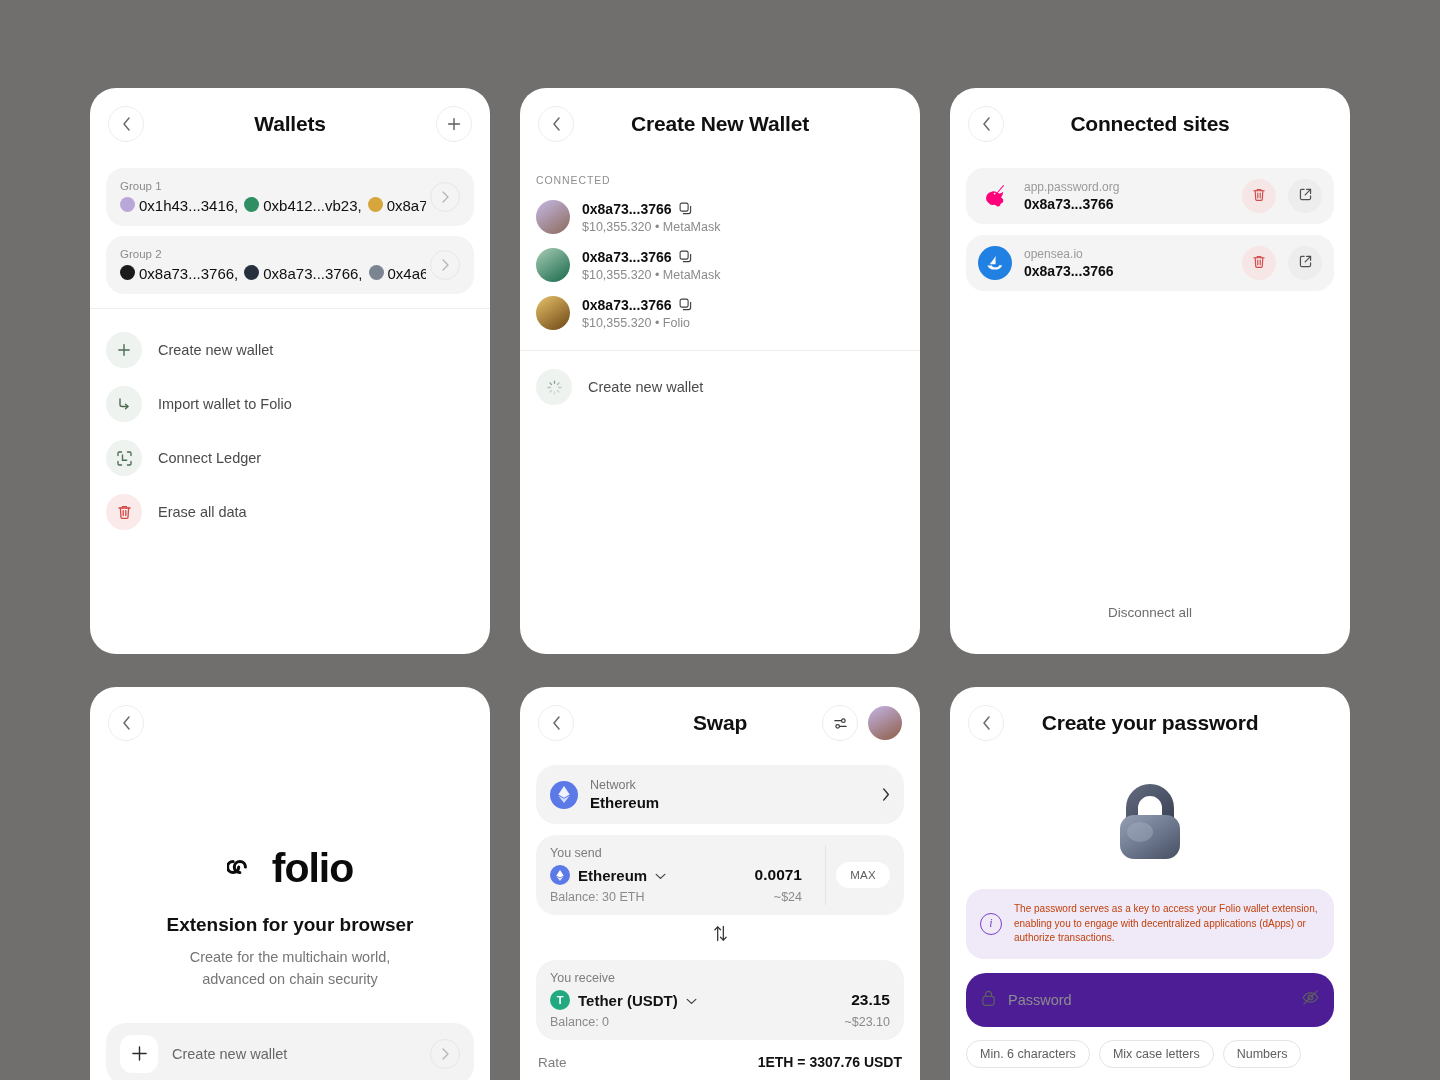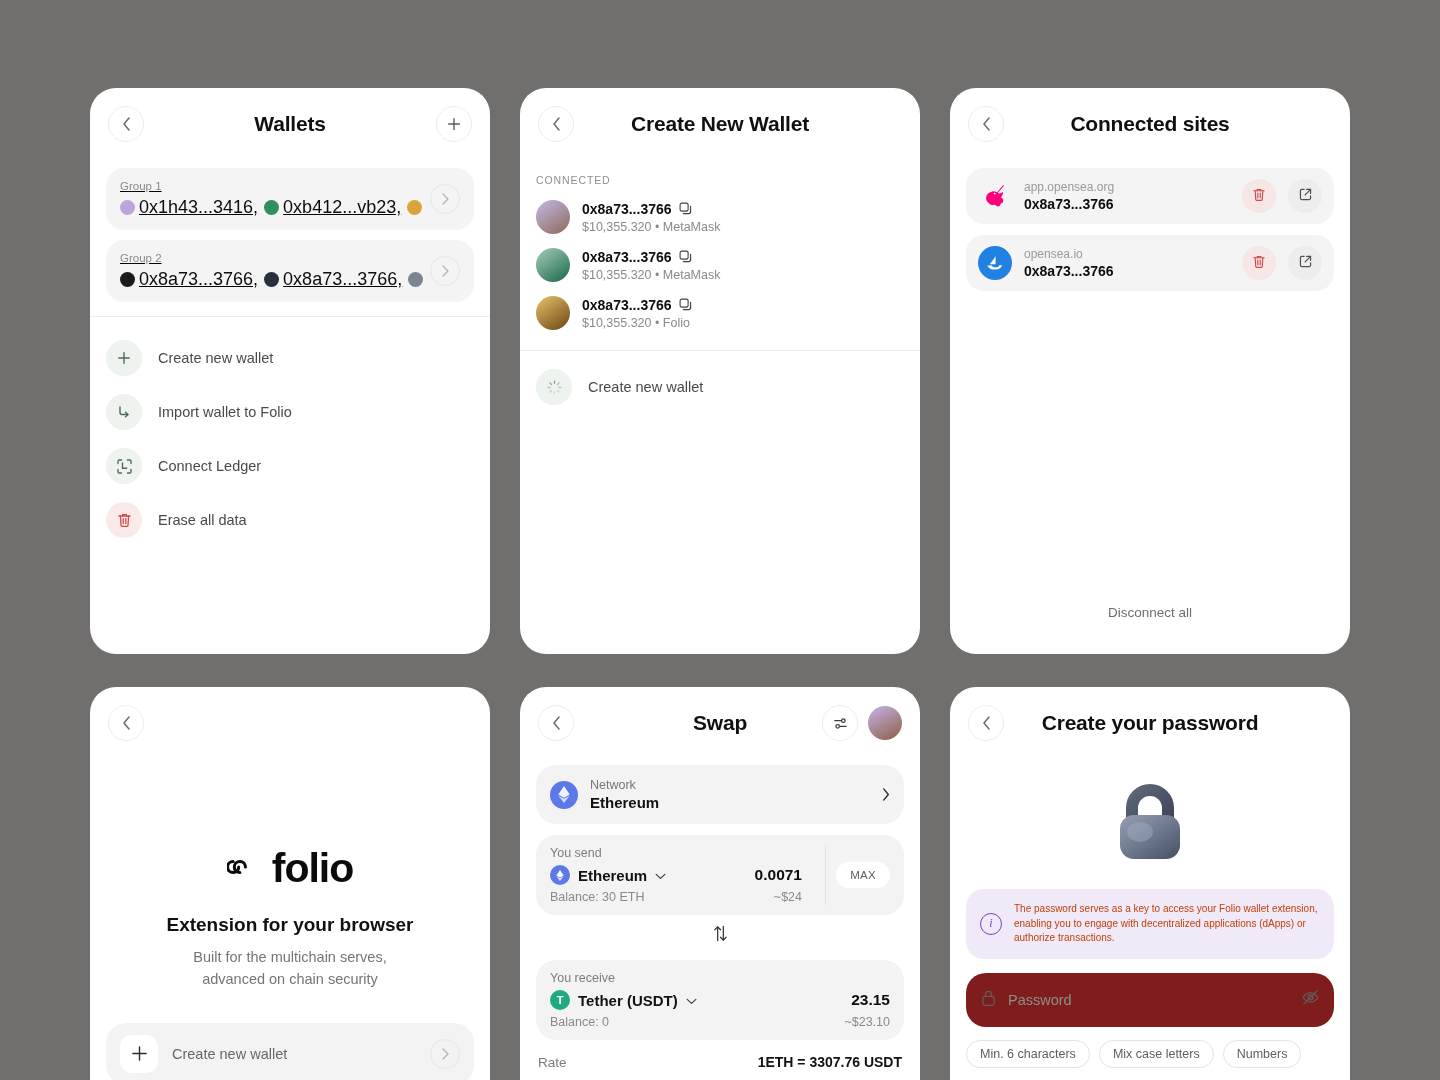--- a/index.html
+++ b/index.html
@@ -43,27 +43,27 @@
     font-size: 21px; font-weight: 700; color: #101010; letter-spacing: -0.2px;
     pointer-events: none;
   }
   .hdr-right { margin-left: auto; display: flex; align-items: center; gap: 10px; z-index: 2;}
 
   
   .grp-list { padding: 8px 16px 0 16px; }
   .grp-row {
     background: #f4f4f4; border-radius: 18px;
     padding: 12px 14px; margin-bottom: 10px;
-    display: flex; align-items: center; gap: 4px; text-decoration: underline;
+    display: flex; align-items: center; gap: 4px;
   }
   .grp-main { flex: 1 1 auto; min-width: 0; }
   .grp-label { font-size: 11.5px; color: #8b8b8b; margin-bottom: 5px; }
   .grp-accounts {
-    font-size: 18px; color: #0e0e0e; white-space: nowrap; overflow: hidden;
-    display: flex; align-items: center; gap: 0px;
+    font-size: 15px; color: #0e0e0e; white-space: nowrap; overflow: hidden;
+    display: flex; align-items: flex-start; gap: 0px;
   }
   .ava { width: 15px; height: 15px; border-radius: 50%; flex: 0 0 auto; margin-right: 4px; }
   .acct-txt { margin-right: 6px; }
   .chev-circ {
     width: 30px; height: 30px; border-radius: 50%;
     border: 1px solid #e6e6e6; display:flex; align-items:center; justify-content:center;
     color:#a9a9a9; flex:0 0 auto;
   }
   .divider { height: 1px; background: #ededed; margin: 14px 0 0 0; }
   .menu { padding: 14px 16px 0 16px; }
@@ -143,21 +143,21 @@
   .rate-row { display:flex; align-items:center; margin-top:14px; padding: 0 2px;}
   .rate-lab { font-size:13.5px; color:#7c7c7c;}
   .rate-val { margin-left:auto; font-size:14px; font-weight:700; color:#121212;text-align:center;}
 
   
   .pw-body { padding: 0 16px; }
   .lock-wrap { display:flex; justify-content:center; margin-top: 16px; }
   .info-box { margin-top: 18px; background:#efe9f8; border-radius:18px; padding:13px 14px; display:flex; gap:12px; align-items:center;}
   .info-ic { width:22px; height:22px; border-radius:50%; border:1.3px solid #7a42c9; color:#7a42c9; display:flex; align-items:center; justify-content:center; font-size:12px; font-style:italic; flex:0 0 auto; font-family:"Liberation Serif", serif;}
   .info-txt { font-size:10px; line-height:1.45; color:#c2410c; }
-  .pw-field { margin-top: 14px; background:#7f1d1d; border-radius:20px; padding:16px 14px; display:flex; align-items:center; gap:11px;}
+  .pw-field { margin-top: 14px; background:#4c1d95; border-radius:20px; padding:16px 14px; display:flex; align-items:center; gap:11px;}
   .pw-ph { font-size:14.5px; color:#8d8d8d; flex:1 1 auto;}
   .chips { display:flex; gap:9px; margin-top: 13px; }
   .chip { border:1px solid #e4e4e4; border-radius:16px; padding:6px 13px; font-size:12.5px; color:#5e5e5e; white-space:nowrap;}
 </style>
 </head>
 <body>
 
 <div class="stage">
 
   <div class="card card-top col1">
@@ -363,21 +363,21 @@
     <div class="cs-list">
       <div class="cs-row">
         <div class="cs-logo">
           <svg width="30" height="30" viewBox="0 0 32 32" fill="none">
             <path d="M25 5l-6.5 7.5" stroke="#ff007a" stroke-width="1.1" stroke-linecap="round"></path>
             <path d="M10 24c-2.6-1.3-4-3.9-3.4-6.9.6-3.1 3.3-5.6 6.6-6 1.9-.2 3.5.3 5 1.2 1.2.8 2.4 1.1 3.8.8 1-.2 1.8-.8 2.4-1.6.4 1.8-.1 3.6-1.4 4.9-.6.6-.5 1.2.2 1.6.9.5 1.5 1.3 1.6 2.4.2 1.6-.7 3-2.2 3.5-.6.2-1 .7-1 1.4 0 .6-.3 1.1-.8 1.4-1.3.8-2.9.5-3.8-.7-.5-.6-1.2-.8-1.9-.6-1.8.5-3.5.1-5.1-.9z" fill="#ff007a"></path>
             <circle cx="15.6" cy="13.4" r="1" fill="#fff"></circle>
           </svg>
         </div>
         <div class="cs-main">
-          <div class="cs-host">app.opensea.org</div>
+          <div class="cs-host">app.password.org</div>
           <div class="cs-addr">0x8a73...3766</div>
         </div>
         <div class="cs-act del">
           <span>
             <svg width="14" height="15" viewBox="0 0 15 16" fill="none" stroke="#d14b4b" stroke-width="1.25" stroke-linecap="round">
                 <path d="M2 4h11"></path>
                 <path d="M5.6 4V2.6h3.8V4"></path>
                 <path d="M3.4 4l.6 9.2c0 .6.5 1.1 1.1 1.1h4.8c.6 0 1.1-.5 1.1-1.1L11.6 4"></path>
                 <path d="M6.2 6.6v5M8.8 6.6v5"></path>
               </svg>
@@ -445,21 +445,21 @@
         <span>
           <svg width="36" height="22" viewBox="0 0 40 24" fill="none">
             <path d="M13 12a6.2 6.2 0 11-6.2-6.2" stroke="#0b0b0b" stroke-width="3.4" stroke-linecap="round"></path>
             <path d="M20.5 12a6.2 6.2 0 10-6.2 6.2" stroke="#0b0b0b" stroke-width="3.4" stroke-linecap="round"></path>
           </svg>
         </span>
         <span class="logo-txt">folio</span>
       </div>
       <div class="intro-h">Extension for your browser</div>
       <div class="intro-p">
-        <div>Built for the multichain serves,</div>
+        <div>Create for the multichain world,</div>
         <div>advanced on chain security</div>
       </div>
       <div class="cta">
         <div class="cta-plus">
           <svg width="17" height="17" viewBox="0 0 18 18">
               <path d="M9 2v14M2 9h14" stroke="#2b2b2b" stroke-width="1.5" stroke-linecap="round"></path>
             </svg>
         </div>
         <div class="cta-txt">Create new wallet</div>
         <div class="chev-circ">

